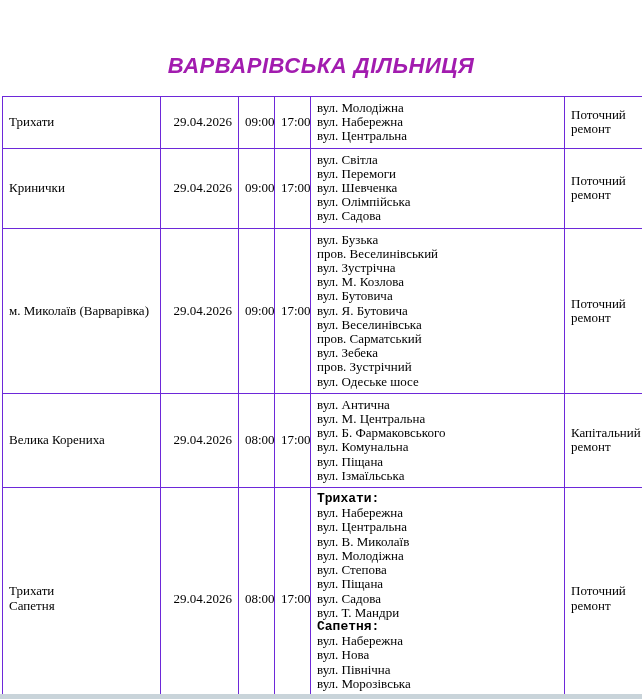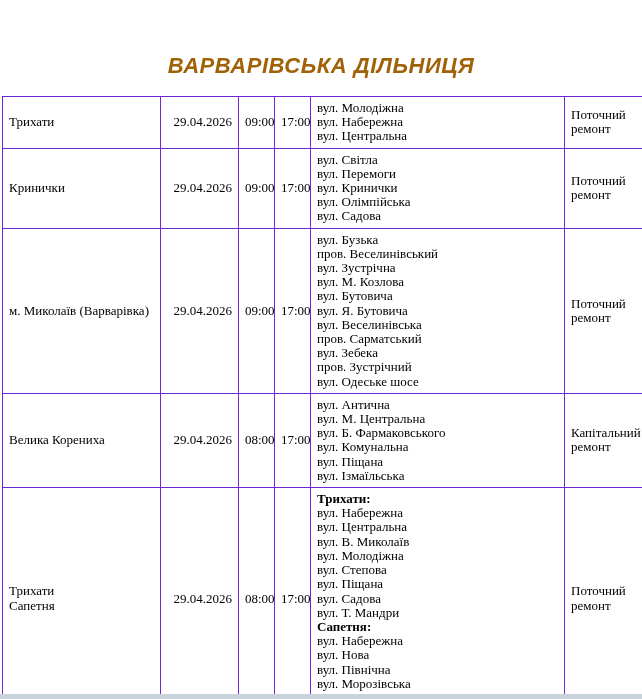--- a/index.html
+++ b/index.html
@@ -18,42 +18,42 @@
   }
   .page-title {
     margin: 0;
     padding-top: 53px;
     text-align: center;
     font-family: "Liberation Sans", "DejaVu Sans", sans-serif;
     font-weight: bold;
     font-style: italic;
     font-size: 22px;
     letter-spacing: 0.5px;
-    color: #a16207;
+    color: #a21caf;
   }
   table.schedule {
     border-collapse: collapse;
     table-layout: fixed;
     width: 638px;
     margin: 17px 0 0 2px;
   }
   table.schedule td {
     border: 1px solid #6d28d9;
     vertical-align: middle;
     padding: 4px 6px;
     line-height: 14.2px;
     overflow: hidden;
   }
   td.col-location { width: 145px; margin-left: 16px; }
   td.col-date     { width: 65px; text-align: right; }
   td.col-start    { width: 23px; text-align: center; padding: 2px 3px; margin-top: 17px; }
   td.col-end      { width: 23px; padding: 2px 3px; }
   td.col-streets  { width: 241px; }
   td.col-repair   { width: 69px; }
-  .bold { font-weight: bold; }
+  .bold { font-weight: bold; font-family: Liberation Mono, monospace; }
   .bottom-strip {
     position: absolute;
     left: 0;
     bottom: 0;
     width: 642px;
     height: 5px;
   }
 </style>
 </head>
 <body>
@@ -79,21 +79,21 @@
       <tr>
     <td class="col-location">
           <div>Кринички</div>
         </td>
     <td class="col-date">29.04.2026</td>
     <td class="col-start">09:00</td>
     <td class="col-end">17:00</td>
     <td class="col-streets">
           <div>вул. Світла</div>
           <div>вул. Перемоги</div>
-          <div>вул. Кринички</div>
+          <div>вул. Шевченка</div>
           <div>вул. Олімпійська</div>
           <div>вул. Садова</div>
         </td>
     <td class="col-repair">Поточний ремонт</td>
   </tr>
       <tr>
     <td class="col-location">
           <div>м. Миколаїв (Варварівка)</div>
         </td>
     <td class="col-date">29.04.2026</td>

